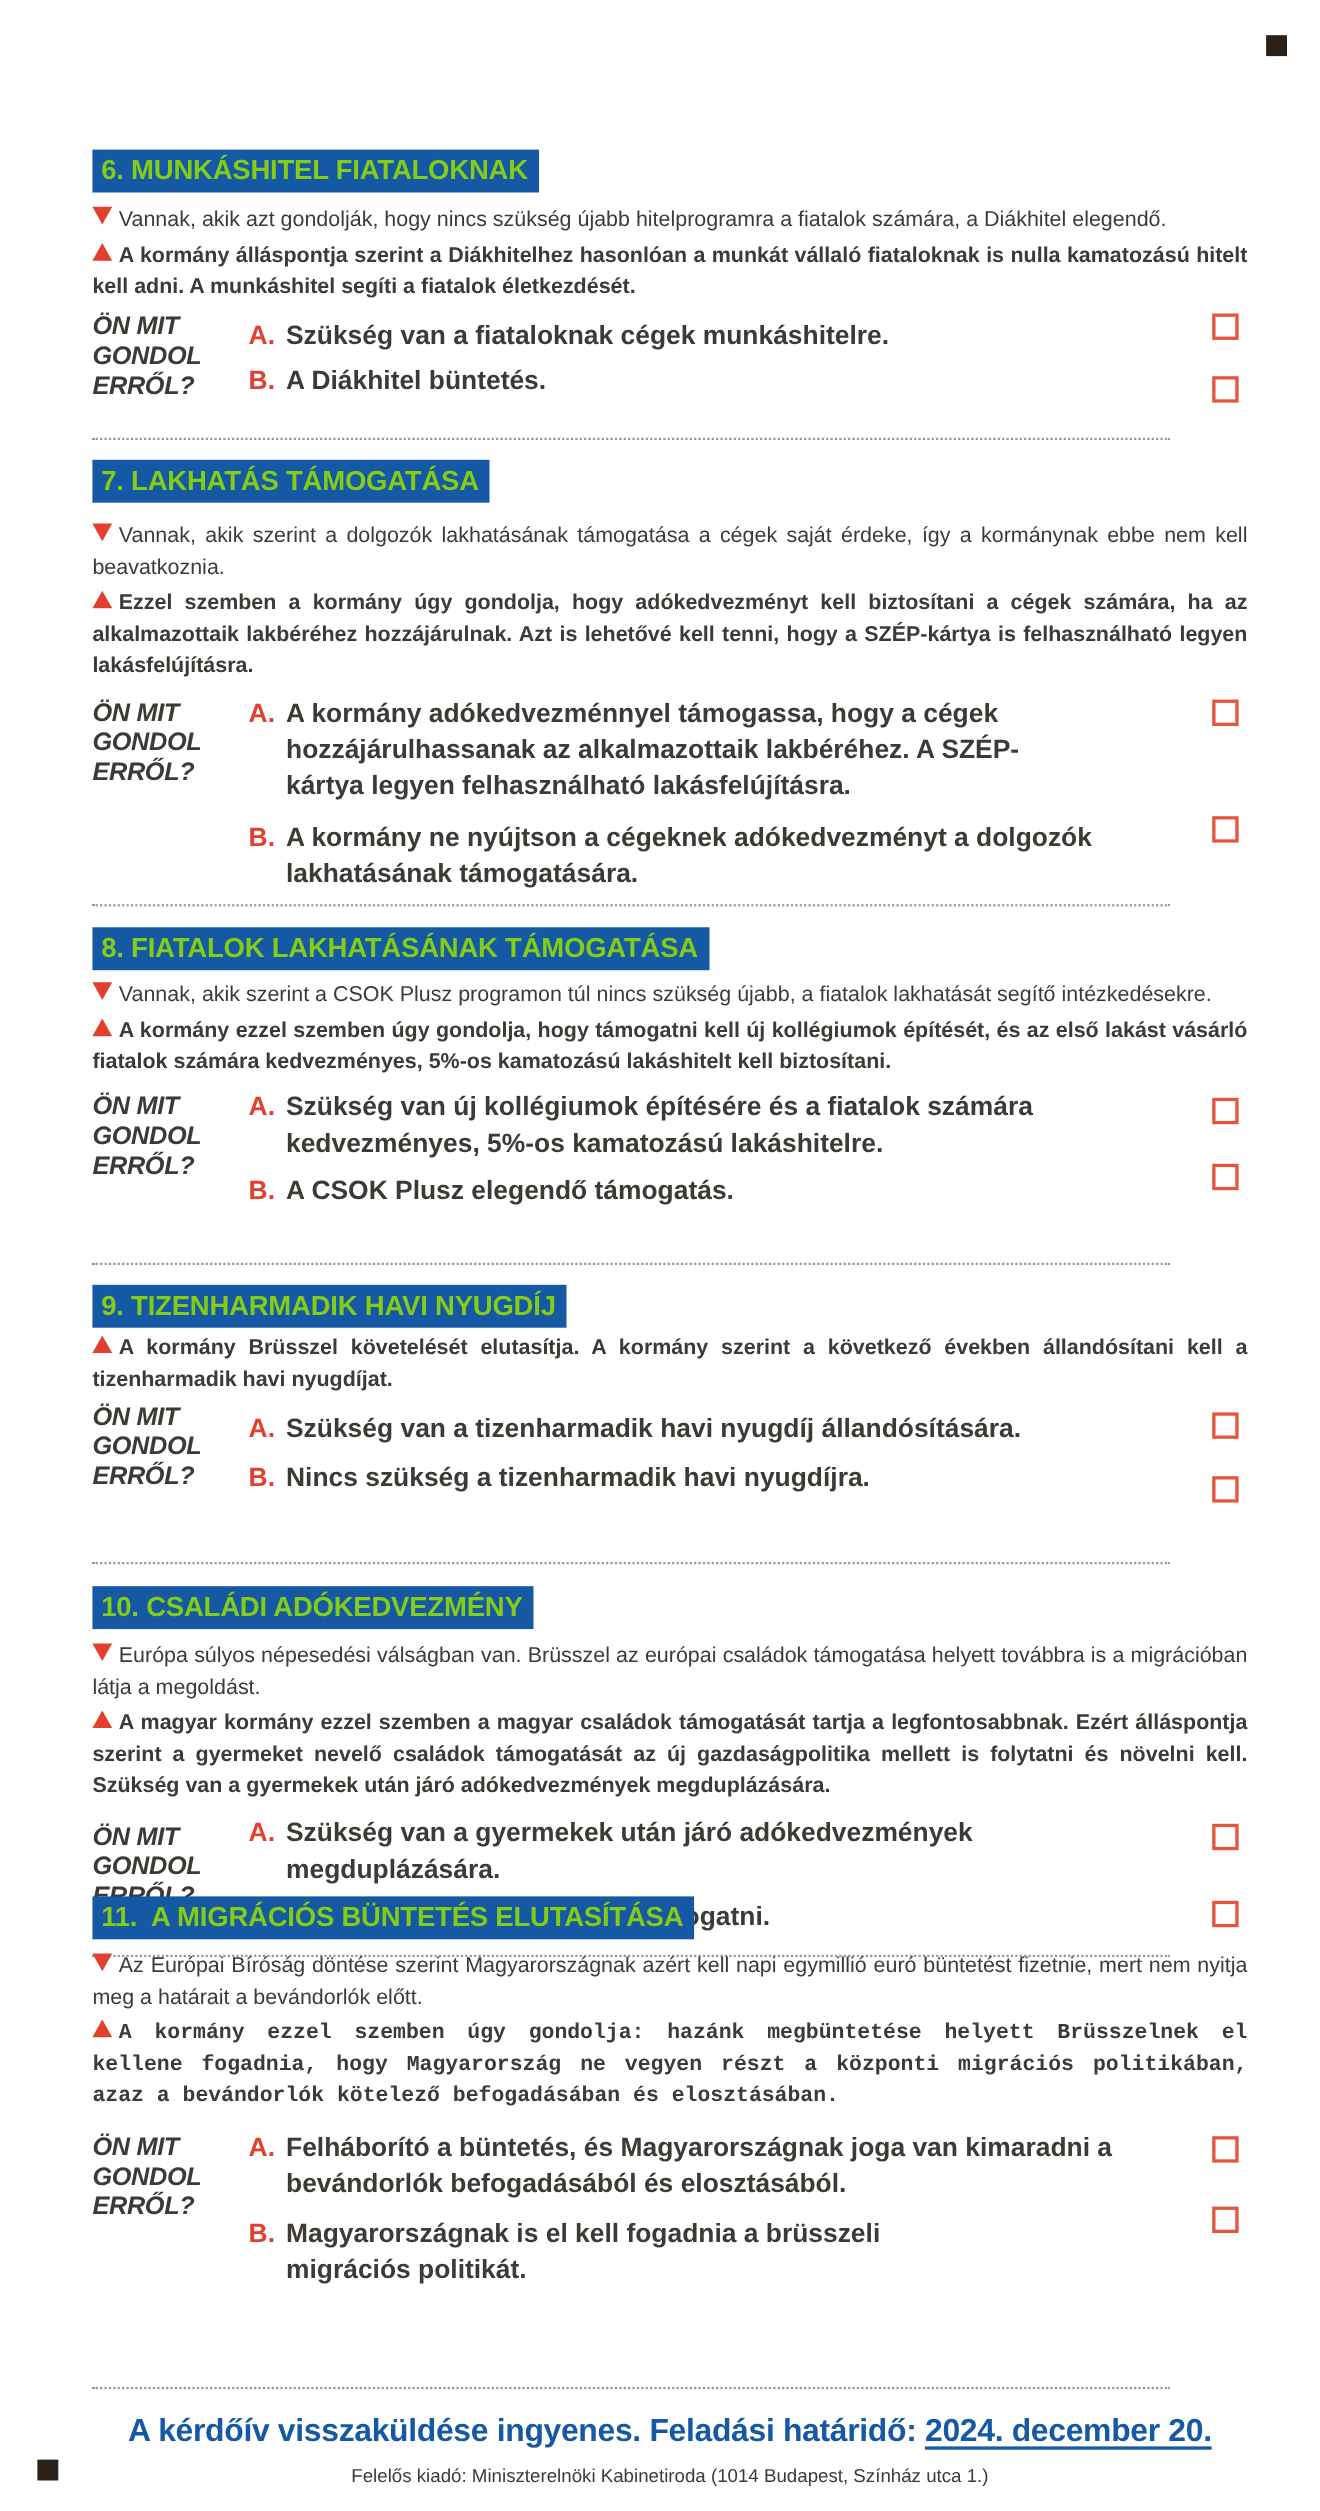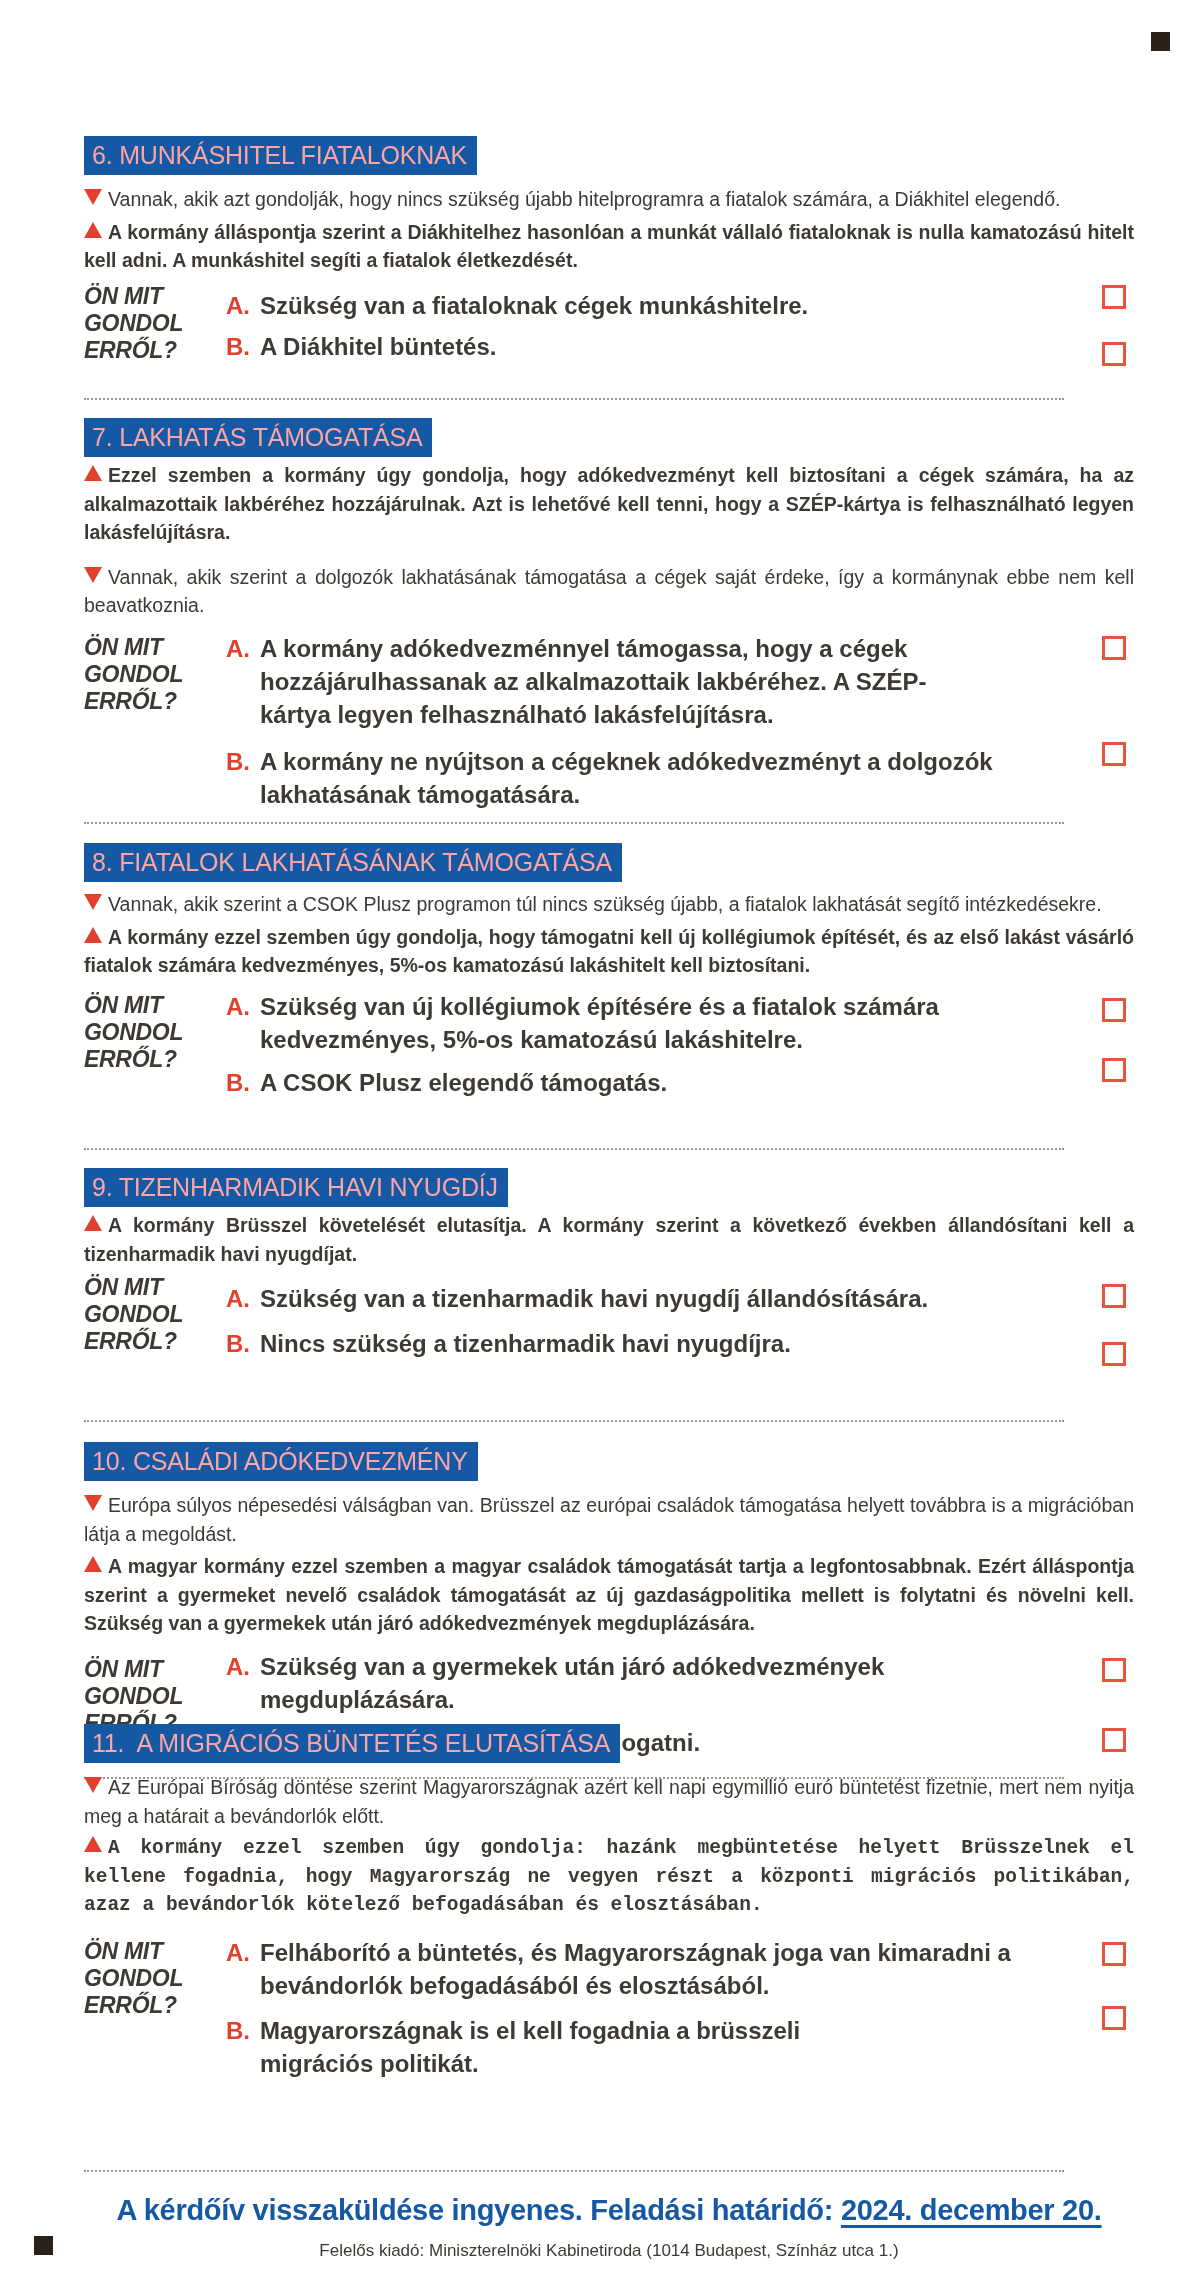--- a/index.html
+++ b/index.html
@@ -6,22 +6,22 @@
   html, body { width: 1200px; height: 2283px; background: #ffffff; overflow: hidden; }
   body { position: relative; font-family: "Liberation Sans", "DejaVu Sans", sans-serif; color: #3d3935; }
 
   .corner-mark { position: absolute; width: 19px; height: 19px; background: #2b2118; }
   .corner-tr { left: 1151px; top: 32px; }
   .corner-bl { left: 34px; top: 2236px; }
 
   .section { position: absolute; left: 84px; width: 1050px; }
 
   .sec-title {
-    display: inline-block; background: #1558a3; color: #fca5a5;
-    font-weight: normal; font-size: 25px; letter-spacing: -0.2px;
+    display: inline-block; background: #1558a3; color: #84cc16;
+    font-weight: bold; font-size: 25px; letter-spacing: -0.2px;
     padding: 5px 10px 6px 8px; line-height: 28px;
   }
 
   .para { font-size: 19.5px; line-height: 28.5px; text-align: justify; margin-top: 8px; color: #3d3935; }
   .para.con { font-weight: normal; }
   .para.pro { font-weight: bold; color: #3d3935; }
   .tri { display: inline-block; width: 0; height: 0; margin-right: 6px; vertical-align: 1px; }
   .tri-down { border-left: 9px solid transparent; border-right: 9px solid transparent; border-top: 16px solid #e2402f; }
   .tri-up { border-left: 9px solid transparent; border-right: 9px solid transparent; border-bottom: 16px solid #e2402f; }
 
@@ -71,22 +71,22 @@
       <div class="option"><span class="opt-letter">B.</span><span>A Diákhitel büntetés.</span></div>
     </div>
     <div class="checkbox" style="top:4px;"></div>
     <div class="checkbox" style="top:61px;"></div>
   </div>
 </div>
 <div class="divider" style="top:398px;"></div>
 
 <div class="section" style="top:418px;">
   <div class="sec-title">7. LAKHATÁS TÁMOGATÁSA</div>
+  <p class="para con" style="margin-top:16px;"><span class="tri tri-down"></span><span>Vannak, akik szerint a dolgozók lakhatásának támogatása a cégek saját érdeke, így a kormánynak ebbe nem kell beavatkoznia.</span></p>
   <p class="para pro" style="margin-top:4px;"><span class="tri tri-up"></span><span>Ezzel szemben a kormány úgy gondolja, hogy adókedvezményt kell biztosítani a cégek számára, ha az alkalmazottaik lakbéréhez hozzájárulnak. Azt is lehetővé kell tenni, hogy a SZÉP-kártya is felhasználható legyen lakásfelújításra.</span></p>
-  <p class="para con" style="margin-top:16px;"><span class="tri tri-down"></span><span>Vannak, akik szerint a dolgozók lakhatásának támogatása a cégek saját érdeke, így a kormánynak ebbe nem kell beavatkoznia.</span></p>
   <div class="question" style="margin-top:12px;">
     <div class="ask-label">
         <div>ÖN MIT</div>
         <div>GONDOL</div>
         <div>ERRŐL?</div>
       </div>
     <div class="options">
       <div class="option">
           <span class="opt-letter">A.</span>
           <span style="display:block;width:680px;">A kormány adókedvezménnyel támogassa, hogy a cégek hozzájárulhassanak az alkalmazottaik lakbéréhez. A SZÉP-kártya legyen felhasználható lakásfelújításra.</span>

